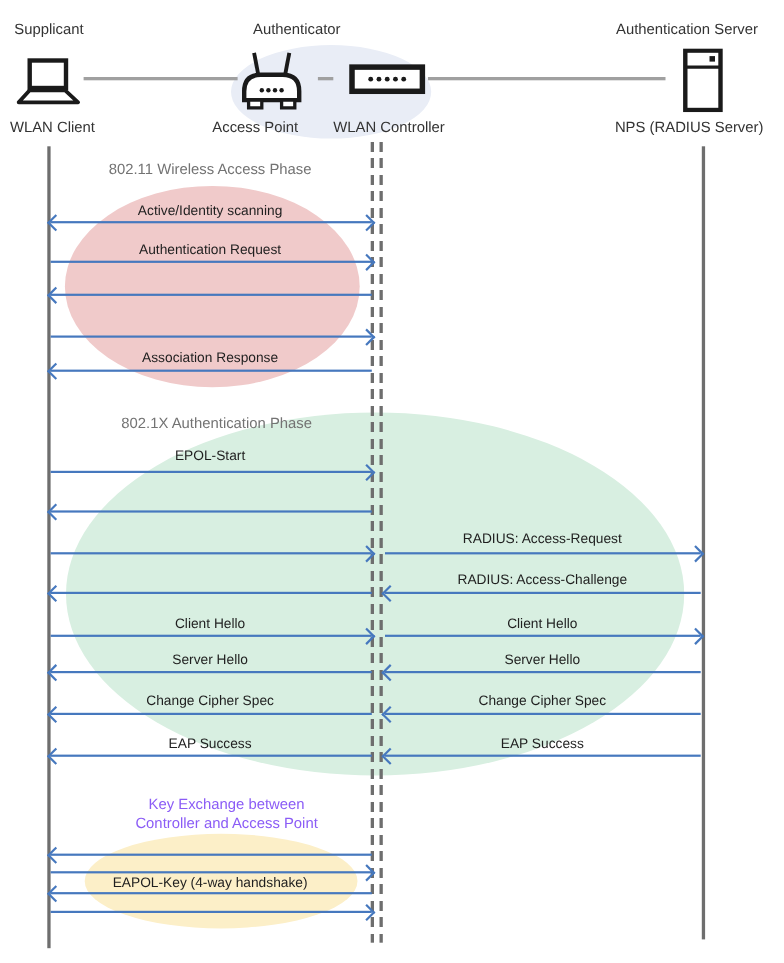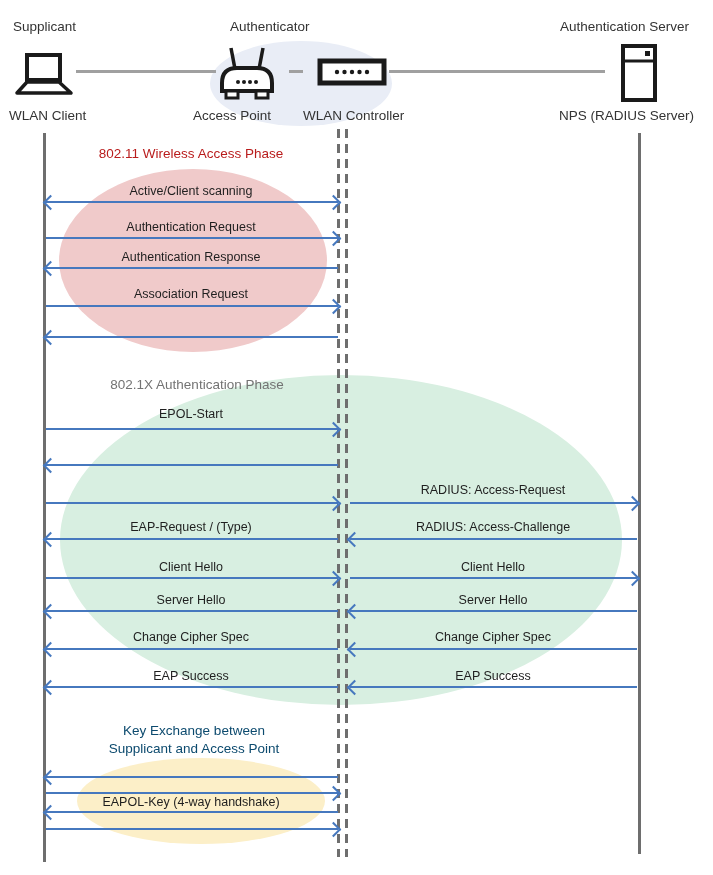--- a/index.html
+++ b/index.html
@@ -22,23 +22,23 @@
   .lifeline{position:absolute;width:3px;background:#6E6E6E;}
   .ll-left{left:43px;top:133px;height:729px;}
   .ll-right{left:638px;top:133px;height:721px;}
   .ll-dash{position:absolute;width:3px;top:129px;height:728px;
     background:repeating-linear-gradient(to bottom,#6E6E6E 0 9px,transparent 9px 15px);}
   .ll-d1{left:337px;} .ll-d2{left:345px;}
   
   .conn{position:absolute;height:3px;background:#A0A0A0;top:70px;}
   
   .phase-title{position:absolute;font-size:13.5px;font-weight:400;text-align:center;}
-  .pt1{color:#b91c1c;left:44px;width:294px;top:146px;}
+  .pt1{color:#737373;left:44px;width:294px;top:146px;}
   .pt2{color:#737373;left:44px;width:306px;top:377px;}
-  .pt3{color:#0c4a6e;left:44px;width:300px;}
+  .pt3{color:#8b5cf6;left:56px;width:300px;}
   
   .msg-label{position:absolute;font-size:12.5px;color:#1f1f1f;text-align:center;}
   .lab-left{left:44px;width:294px;}
   .lab-right{left:349px;width:288px;}
   .arrow{position:absolute;height:2px;background:#4678BE;}
   .seg-left{left:46px;width:292px;}
   .seg-right{left:350px;width:287px;}
   .head{position:absolute;width:9px;height:9px;border-top:2px solid #4678BE;border-right:2px solid #4678BE;}
   .head.r{right:-1px;top:-4px;transform:rotate(45deg);}
   .head.l{left:-1px;top:-4px;transform:rotate(-135deg);}
@@ -108,61 +108,59 @@
   <div class="ellipse ph2-bg"></div>
   <div class="ellipse ph3-bg"></div>
 
   <div class="lifeline ll-left"></div>
   <div class="ll-dash ll-d1"></div>
   <div class="ll-dash ll-d2"></div>
   <div class="lifeline ll-right"></div>
 
   <div class="phase-title pt1">802.11 Wireless Access Phase</div>
 
-  <div class="msg-label lab-left" style="top:184px;">Active/Client scanning</div>
+  <div class="msg-label lab-left" style="top:184px;">Active/Identity scanning</div>
   <div class="arrow seg-left" style="top:201px;">
       <span class="head l"></span>
       <span class="head r"></span>
     </div>
 
   <div class="msg-label lab-left" style="top:220px;">Authentication Request</div>
   <div class="arrow seg-left" style="top:237px;">
       <span class="head r"></span>
     </div>
 
-  <div class="msg-label lab-left" style="top:250px;">Authentication Response</div>
   <div class="arrow seg-left" style="top:267px;">
       <span class="head l"></span>
     </div>
 
-  <div class="msg-label lab-left" style="top:287px;">Association Request</div>
   <div class="arrow seg-left" style="top:305px;">
       <span class="head r"></span>
     </div>
 
+  <div class="msg-label lab-left" style="top:318px;">Association Response</div>
   <div class="arrow seg-left" style="top:336px;">
       <span class="head l"></span>
     </div>
 
   <div class="phase-title pt2">802.1X Authentication Phase</div>
 
   <div class="msg-label lab-left" style="top:407px;">EPOL-Start</div>
   <div class="arrow seg-left" style="top:428px;">
       <span class="head r"></span>
     </div>
 
   <div class="arrow seg-left" style="top:464px;">
       <span class="head l"></span>
     </div>
 
   <div class="arrow seg-left" style="top:502px;">
       <span class="head r"></span>
     </div>
 
-  <div class="msg-label lab-left" style="top:520px;">EAP-Request / (Type)</div>
   <div class="arrow seg-left" style="top:538px;">
       <span class="head l"></span>
     </div>
 
   <div class="msg-label lab-left" style="top:560px;">Client Hello</div>
   <div class="arrow seg-left" style="top:577px;">
       <span class="head r"></span>
     </div>
 
   <div class="msg-label lab-left" style="top:593px;">Server Hello</div>
@@ -204,21 +202,21 @@
   <div class="arrow seg-right" style="top:648px;">
       <span class="head l"></span>
     </div>
 
   <div class="msg-label lab-right" style="top:669px;">EAP Success</div>
   <div class="arrow seg-right" style="top:686px;">
       <span class="head l"></span>
     </div>
 
   <div class="phase-title pt3" style="top:723px;">Key Exchange between</div>
-  <div class="phase-title pt3" style="top:741px;">Supplicant and Access Point</div>
+  <div class="phase-title pt3" style="top:741px;">Controller and Access Point</div>
 
   <div class="arrow seg-left" style="top:776px;">
       <span class="head l"></span>
     </div>
   <div class="arrow seg-left" style="top:792px;">
       <span class="head r"></span>
     </div>
   <div class="msg-label lab-left" style="top:795px;">EAPOL-Key (4-way handshake)</div>
   <div class="arrow seg-left" style="top:811px;">
       <span class="head l"></span>

